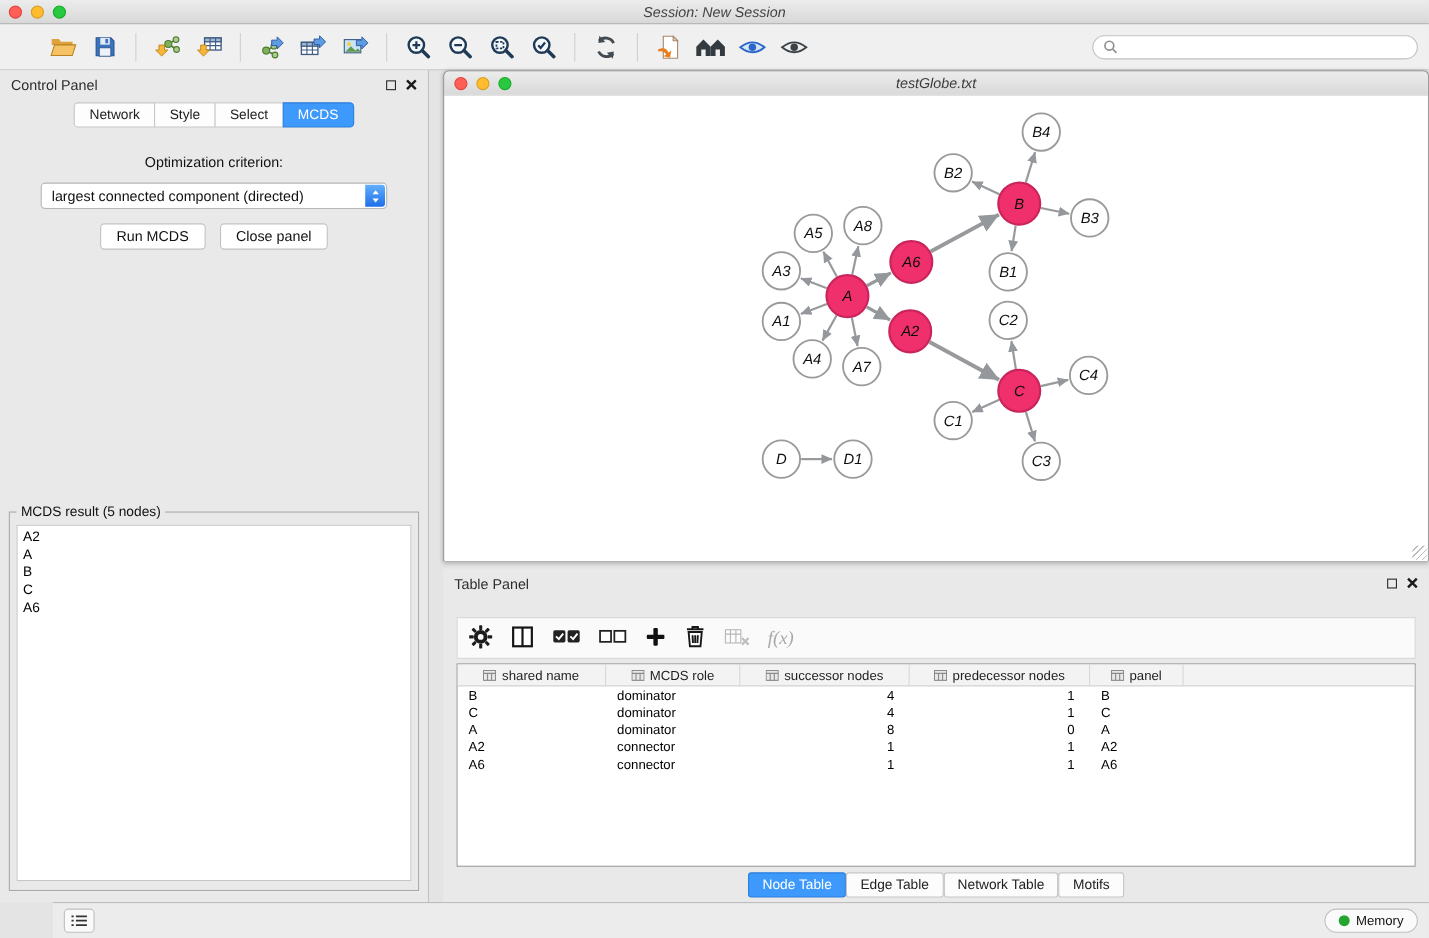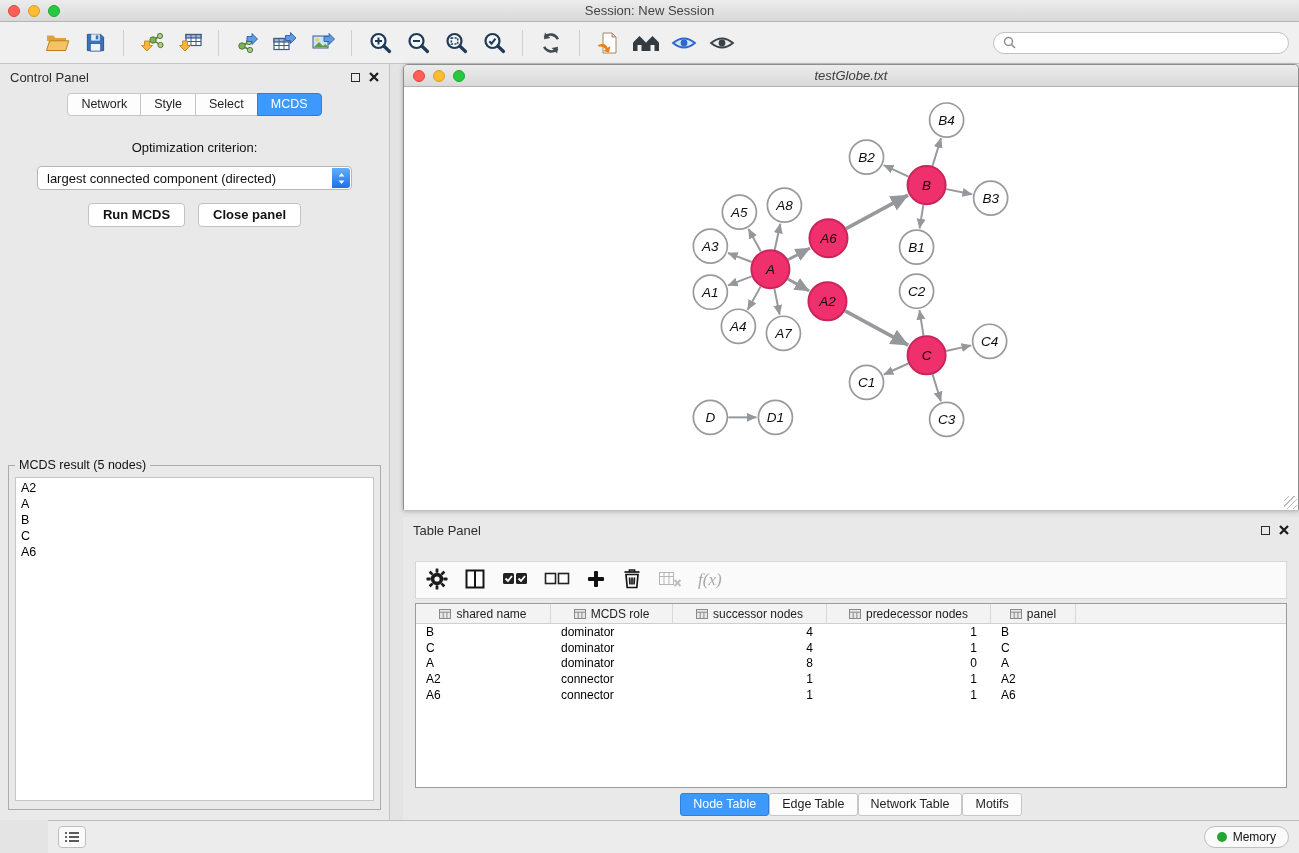--- a/index.html
+++ b/index.html
@@ -1,20 +1,20 @@
 <!DOCTYPE html>
 <html><head>
 <meta charset="utf-8">
 <style>
   * { box-sizing: border-box; margin: 0; padding: 0; }
   html,body { width:1299px; height:853px; overflow:hidden; }
   body { font-family:"Liberation Sans", sans-serif; background:#E4E4E4; font-size:13px; color:#222; }
 
   
-  .titlebar { height:22px; background:linear-gradient(#ECECEC,#D8D8D8); border-bottom:1px solid #B4B4B4; position:relative; display:flex; align-items:center; }
+  .titlebar { height:22px; background:linear-gradient(#ECECEC,#D8D8D8); border-bottom:1px solid #B4B4B4; position:relative; display:flex; align-items:center;font-style:italic; }
   .traffic { position:absolute; left:8px; top:5px; display:flex; gap:8px; }
   .light { width:12px; height:12px; border-radius:50%; }
   .light.red { background:#FF5F57; border:1px solid #E0443E; }
   .light.yellow { background:#FEBC2E; border:1px solid #D89E24; }
   .light.green { background:#28C840; border:1px solid #1AAB29; }
   .win-title { margin:0 auto; font-size:13px; color:#434343; }
 
   
   .toolbar { height:42px; background:#F0F0F0; border-bottom:1px solid #C6C6C6; display:flex; align-items:center; padding:0 10px 0 38px; }
   .tbtn { width:38px; height:32px; display:flex; align-items:center; justify-content:center; border-radius:4px; flex:none; }
@@ -32,21 +32,21 @@
   .pc-square { width:9px; height:9px; border:1.5px solid #2B2B2B; display:inline-block; }
   .cp-tabs { display:flex; justify-content:center; margin-top:3px; flex:none; }
   .seg-tab { font-size:12.5px; padding:3px 13px 4px; background:#FDFDFD; border:1px solid #C6C6C6; margin-left:-1px; color:#1E1E1E; cursor:default; }
   .seg-tab:first-child { border-radius:4px 0 0 4px; margin-left:0; }
   .seg-tab:last-child { border-radius:0 4px 4px 0; }
   .seg-tab.active { background:#3D99FC; border-color:#2E7FDB; color:#fff; }
   .opt-label { text-align:center; font-size:13px; margin-top:24px; color:#111; }
   .dropdown { margin:11px 37px 0; height:24px; background:#fff; border:1px solid #B7B7B7; border-radius:4px; display:flex; align-items:center; padding-left:9px; position:relative; font-size:13px; color:#111; }
   .dd-stepper { position:absolute; right:1px; top:1px; bottom:1px; width:18px; border-radius:0 3px 3px 0; background:linear-gradient(#62AFFE,#1D6FE8); display:flex; align-items:center; justify-content:center; }
   .cp-buttons { display:flex; justify-content:center; gap:13px; margin-top:13px; }
-  .btn { font-size:13px; padding:3px 14px 4px; background:#FFFFFF; border:1px solid #C2C2C2; border-radius:4px; color:#111;font-weight:bold; }
+  .btn { font-size:13px; padding:3px 14px 4px; background:#FFFFFF; border:1px solid #C2C2C2; border-radius:4px; color:#111; }
   .result-box { position:relative; border:1px solid #ABABAB; margin:auto 8px 10px; height:345px; padding:11px 6px 8px; flex:none; }
   .result-legend { position:absolute; top:-8px; left:6px; background:#E9E9E9; padding:0 4px; font-size:12.5px; color:#111; }
   .result-inner { height:100%; background:#fff; border:1px solid #C6C6C6; font-size:12.5px; line-height:16px; padding:2px 5px; overflow:hidden; color:#000; }
 
   
   .right-side { flex:1; display:flex; flex-direction:column; padding-left:13px; }
   .network-window { height:446px; flex:none; border:1px solid #8D8D8D; border-radius:5px 5px 0 0; background:#fff; box-shadow:0 1px 4px rgba(0,0,0,.28); display:flex; flex-direction:column;font-style:italic; }
   .inner-titlebar { height:22px; flex:none; background:linear-gradient(#ECECEC,#D9D9D9); border-bottom:1px solid #B2B2B2; border-radius:4px 4px 0 0; position:relative; display:flex; align-items:center; }
   .inner-titlebar .traffic { top:5px; left:9px; }
   .inner-titlebar .light { width:12px; height:12px; }

